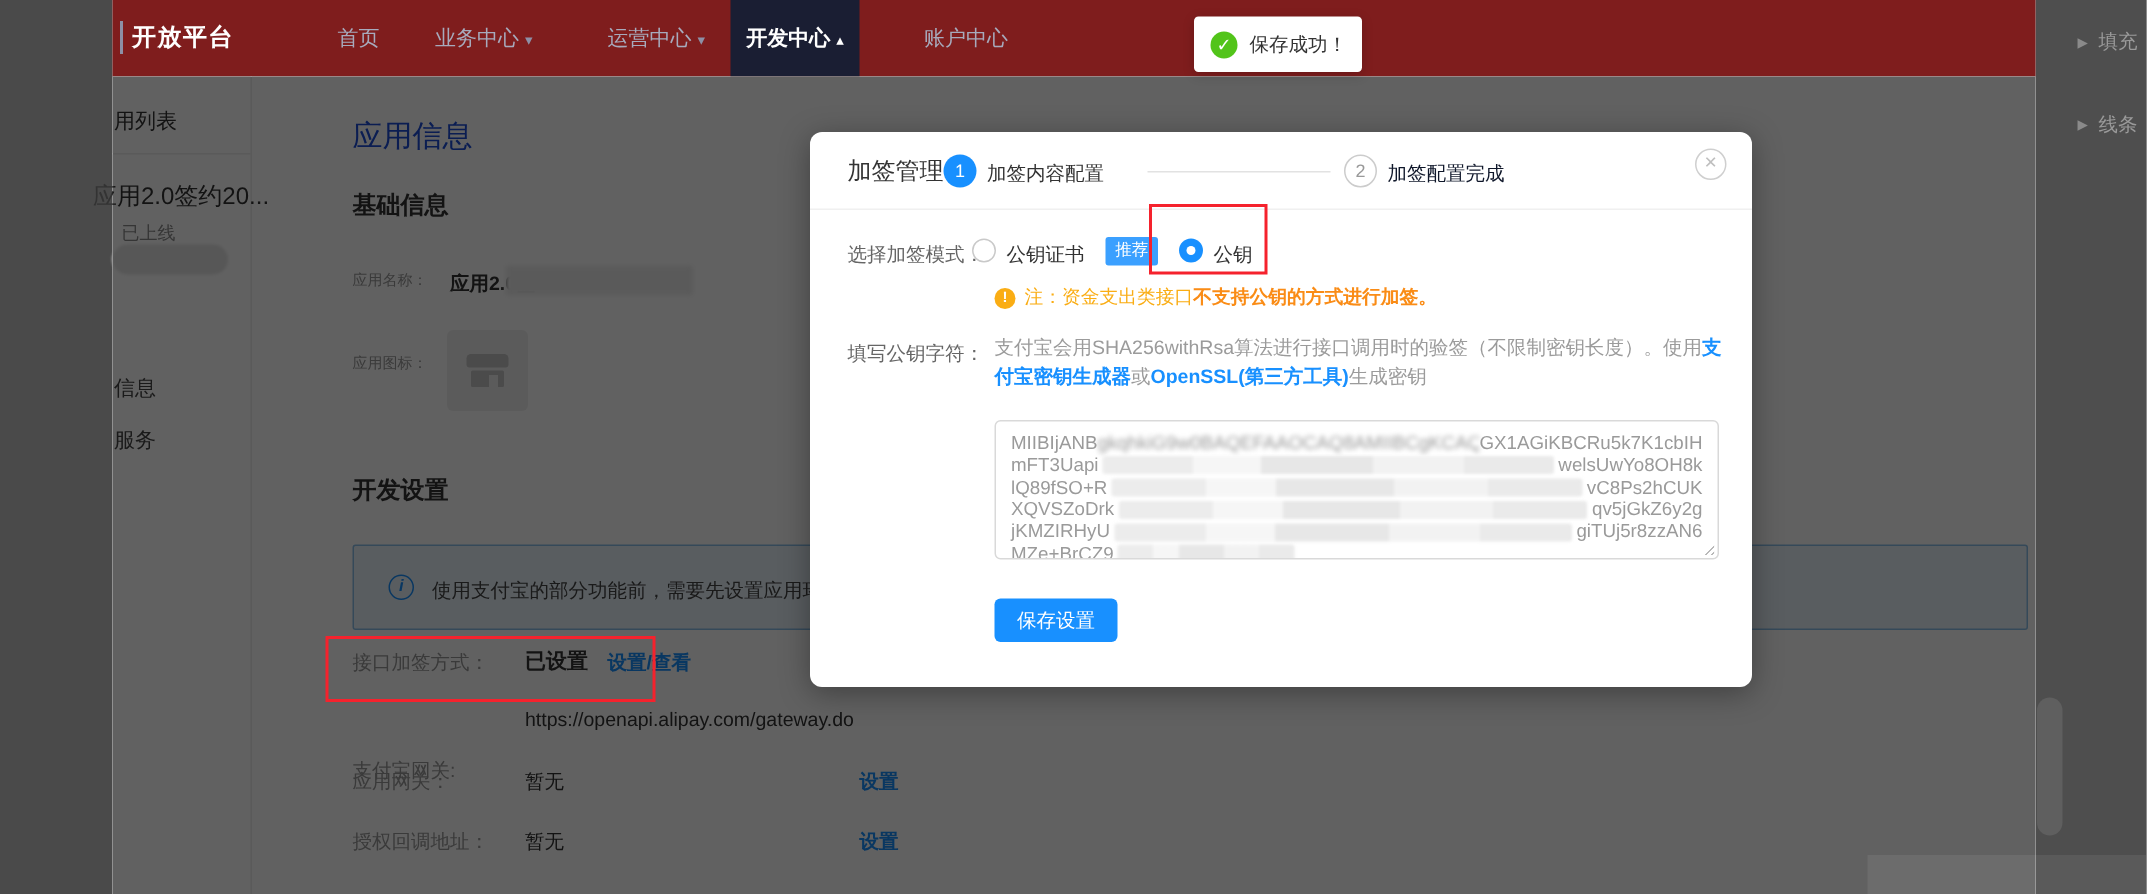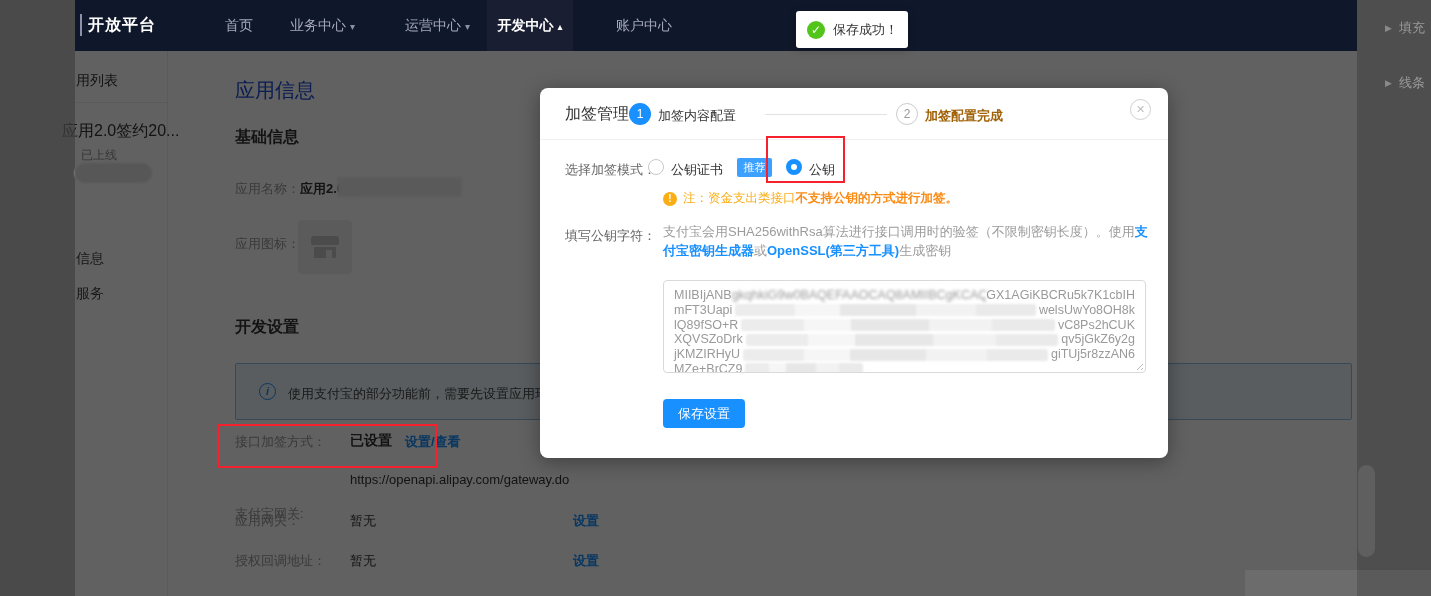--- a/index.html
+++ b/index.html
@@ -11,41 +11,41 @@
   .right-panel { position:absolute; left:1357px; top:0; width:74px; height:596px; background:#4e4e4e; }
   .panel-item { position:absolute; left:28px; display:flex; align-items:center; gap:7px; color:#9a9a9a; font-size:13px; }
   .panel-item .caret { font-size:9px; color:#8a8a8a; }
   .scroll-thumb { position:absolute; left:1px; top:465px; width:17px; height:92px; background:#5f5f5f; border-radius:9px; }
   .corner-light { position:absolute; left:1245px; top:570px; width:186px; height:26px; background:rgba(255,255,255,0.07); z-index:45; }
 
   
   .browser { position:absolute; left:75px; top:0; width:1282px; height:596px; background:#fff; }
 
   
-  .nav { position:absolute; left:0; top:0; width:1282px; height:51px; background:#0f172a;padding-left:48px; }
+  .nav { position:absolute; left:0; top:0; width:1282px; height:51px; background:#7f1d1d;padding-left:48px; }
   .brand-bar { position:absolute; left:5px; top:14px; width:2px; height:22px; background:#8d90a6; }
   .brand { position:absolute; left:13px; top:15px; color:#fff; font-size:16px; font-weight:bold; letter-spacing:1px; }
   .nav-item { position:absolute; top:0; height:51px; line-height:51px; color:#a7aabc; font-size:14px; cursor:pointer; }
   .nav-item .caret { font-size:10px; margin-left:4px; color:#8d90a6; }
   .nav-item.active { background:#1a1e33; color:#fff; font-weight:bold; text-align:center; }
   .nav-item.active .caret { color:#fff; }
 
   
   .page { position:absolute; left:0; top:51px; width:1282px; height:545px; background:#fff; }
   .sidebar-divider-v { position:absolute; left:92px; top:0; width:1px; height:545px; background:#ececec; }
   .sb-list-link { position:absolute; left:1px; top:21px; font-size:14px; color:#333; }
   .sb-divider { position:absolute; left:0; top:51px; width:92px; height:1px; background:#ececec; }
   .sb-app-title { position:absolute; left:-13px; top:70px; font-size:16px; color:#333; white-space:nowrap; }
   .sb-status { position:absolute; left:6px; top:96px; font-size:12px; color:#8c8c8c; }
   .sb-pill { position:absolute; left:0; top:112px; width:77px; height:20px; background:#e4e4e4; border-radius:10px; filter:blur(1px); }
   .sb-item { position:absolute; left:1px; font-size:14px; color:#444; }
 
   .page-title { position:absolute; left:160px; top:26px; font-size:20px; font-weight:400; color:#1d4ed8; }
   .section-title { position:absolute; left:160px; font-size:16px; font-weight:bold; color:#333; }
-  .field-label { position:absolute; left:160px; font-size:13px; color:#999; }
+  .field-label { position:absolute; left:160px; font-size:10px; color:#999; }
   .field-value { position:absolute; left:225px; font-size:13px; color:#333; }
   .name-blur { position:absolute; left:262px; top:126px; width:125px; height:20px; background:#ededed; border-radius:2px; filter:blur(1.5px); }
   .icon-tile { position:absolute; left:223px; top:169px; width:54px; height:54px; background:#f0f0f0; border-radius:4px; display:flex; align-items:center; justify-content:center; }
   .shop { width:28px; height:22px; position:relative; }
   .shop .awning { position:absolute; top:0; left:0; width:28px; height:9px; background:#c4c4c4; border-radius:3px 3px 2px 2px; }
   .shop .body { position:absolute; top:11px; left:3px; width:22px; height:11px; background:#c4c4c4; border-radius:1px; }
   .shop .door { position:absolute; top:14px; left:15px; width:6px; height:8px; background:#f0f0f0; }
 
   .banner { position:absolute; left:160px; top:312px; width:1117px; height:57px; background:#eaf5fd; border:1px solid #8cc1ea; border-radius:2px; }
   .banner-icon { position:absolute; left:23px; top:19px; width:17px; height:17px; border:1px solid #1890ff; border-radius:50%; color:#1890ff; font-size:11px; font-style:italic; font-weight:bold; text-align:center; line-height:15px; }
@@ -66,21 +66,21 @@
 
   
   .modal { position:absolute; left:540px; top:88px; width:628px; height:370px; background:#fff; border-radius:8px; box-shadow:0 4px 20px rgba(0,0,0,0.35); z-index:20; }
   .modal-header { position:absolute; left:0; top:0; width:628px; height:52px; border-bottom:1px solid #f0f0f0; }
   .modal-title { position:absolute; left:25px; top:16px; font-size:16px; font-weight:500; color:#333; }
   .step-circle { position:absolute; top:15px; width:22px; height:22px; border-radius:50%; font-size:12px; text-align:center; line-height:22px; }
   .step-circle.done { background:#1890ff; color:#fff; }
   .step-circle.todo { background:#fff; border:1px solid #ccc; color:#999; line-height:20px; }
   .step-label { position:absolute; top:19px; font-size:13px; }
   .step-label.done { color:#333; }
-  .step-label.todo { color:#a16207;font-weight:bold; }
+  .step-label.todo { color:#0f172a; }
   .step-line { position:absolute; left:225px; top:26px; width:122px; height:1px; background:#e2e2e2; }
   .modal-close { position:absolute; left:590px; top:11px; width:21px; height:21px; border:1px solid #cfcfcf; border-radius:50%; color:#bfbfbf; font-size:11px; text-align:center; line-height:19px; cursor:pointer; }
 
   .m-label { position:absolute; left:25px; font-size:13px; color:#666; }
   .radio { position:absolute; top:71px; width:16px; height:16px; border-radius:50%; }
   .radio.off { border:1px solid #c9c9c9; background:#fff; }
   .radio.on { background:#1890ff; }
   .radio.on::after { content:""; position:absolute; left:5px; top:5px; width:6px; height:6px; border-radius:50%; background:#fff; }
   .opt-label { position:absolute; top:73px; font-size:13px; color:#333; }
   .badge { position:absolute; left:197px; top:70px; width:35px; height:19px; background:#3ba0ff; border-radius:2px; color:#fff; font-size:11px; text-align:center; line-height:19px; }

